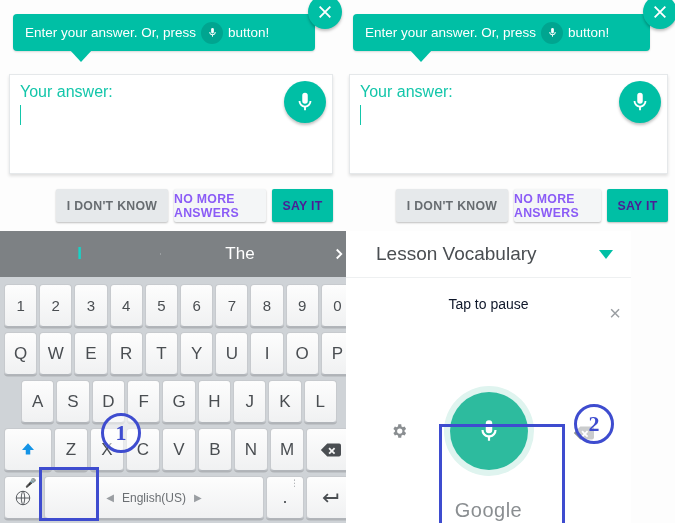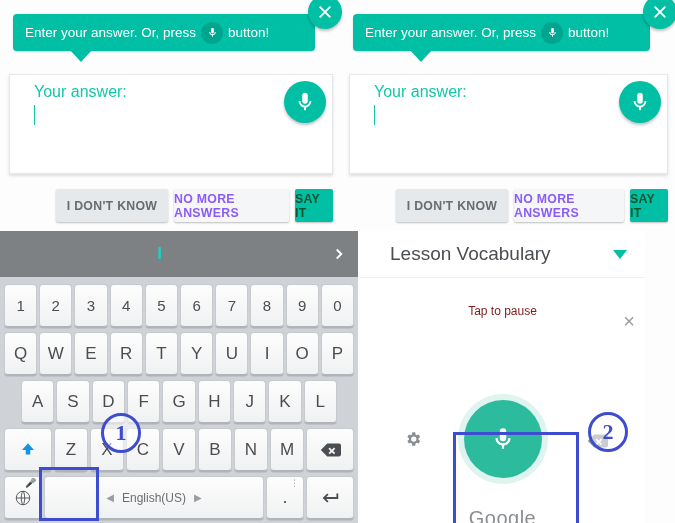--- a/index.html
+++ b/index.html
@@ -9,21 +9,21 @@
     height: 523px;
     font-family: "Helvetica Neue", Arial, sans-serif;
     background: #fdfdfd;
     overflow: hidden;
   }
   .canvas { width: 675px; height: 523px; position: relative; }
   .pane { position: absolute; box-sizing: border-box; }
   .pane.tl { left: 2px; top: 0; width: 338px; height: 231px; }
   .pane.tr { left: 342px; top: 0; width: 333px; height: 231px; }
   .pane.bl { left: 0; top: 231px; width: 358px; height: 292px; background:#cfd3d7;}
-  .pane.br { left: 360px; top: 231px; width: 285px; height: 292px; background:#ffffff; }
+  .pane.br { left: 346px; top: 231px; width: 285px; height: 292px; background:#ffffff; }
 
   
   .tooltip {
     position: absolute;
     left: 11px; top: 14px;
     right: 25px;
     height: 37px;
     border-radius: 4px;
     background: #00bfa5;
     color: #fff;
@@ -62,21 +62,21 @@
   .close-btn svg { width:16px; height:16px; stroke:#fff; stroke-width:2.8; }
 
   .answer-card {
     position:absolute;
     left: 7px; right: 7px; top: 74px;
     height: 100px;
     background: #fff;
     border: 1px solid #e5e8ea;
     box-shadow: 0 2px 3px rgba(0,0,0,.12);
     box-sizing: border-box;
-    padding: 8px 24px;
+    padding: 8px 10px;
   }
   .answer-label {
     color:#13c6aa;
     font-size: 16px;
     font-weight: 500;
   }
   .cursor {
     display:block;
     width: 1.4px; height: 20px;
     background:#13c6aa;
@@ -100,21 +100,21 @@
   .btn {
     height:33px; display:flex; align-items:center; justify-content:center;
     font-size: 12.3px; font-weight:700;
     border-radius:2px;
     box-shadow: 0 1px 2px rgba(0,0,0,.25);
     cursor:pointer;
     letter-spacing:.3px;
   }
   .btn.dk { width:112px; background:#e6e9eb; color:#676c70; }
   .btn.noa { flex:1; background:#f4f6f7; color:#8b5cf6; }
-  .btn.say { width:38px; background:#00bfa5; color:#14532d; }
+  .btn.say { width:61px; background:#00bfa5; color:#4c1d95; }
 
   
   .suggest-bar {
     height:46px;
     background:#7d8184;
     display:flex; align-items:center;
     color:#fff;
     font-size:17px;
   }
   .suggest-bar .seg { flex:1; text-align:center; position:relative; }
@@ -185,23 +185,23 @@
   .lesson-bar .tri {
     flex:0 0 auto; margin-left:auto;
     width:0;height:0;
     border-left:7px solid transparent;
     border-right:7px solid transparent;
     border-top:9px solid #00bfa5;
   }
   .voice-pane { position:relative; height:calc(100% - 46px); }
   .voice-title {
     text-align:center;
-    color:#7f1d1d;
-    font-size:12px;
-    margin-top:26px;
+    color:#0f172a;
+    font-size:14px;
+    margin-top:18px;
   }
   .voice-x {
     position:absolute; top:6px; right:10px;
     color:#9a9ea2; font-size:20px; font-weight:300;
     cursor:pointer;
   }
   .voice-mic {
     position:absolute; left:50%; top:96px;
     transform:translateX(-50%);
     width:78px; height:78px;
@@ -327,20 +327,21 @@
   <div class="btn-row">
     <div class="btn dk">I DON'T KNOW</div>
     <div class="btn noa">NO MORE ANSWERS</div>
     <div class="btn say">SAY IT</div>
   </div>
 </div>
 
 <div class="pane bl">
   <div class="suggest-bar">
     <div class="seg mid">I</div>
+    <div class="seg">The</div>
     <div class="chev">
       <svg viewBox="0 0 24 24" width="18" height="18">
             <use href="#chev-right"></use>
           </svg>
     </div>
   </div>
   <div class="kbd">
     <div class="row" id="numrow">
           <div class="key num">1</div>
           <div class="key num">2</div>

